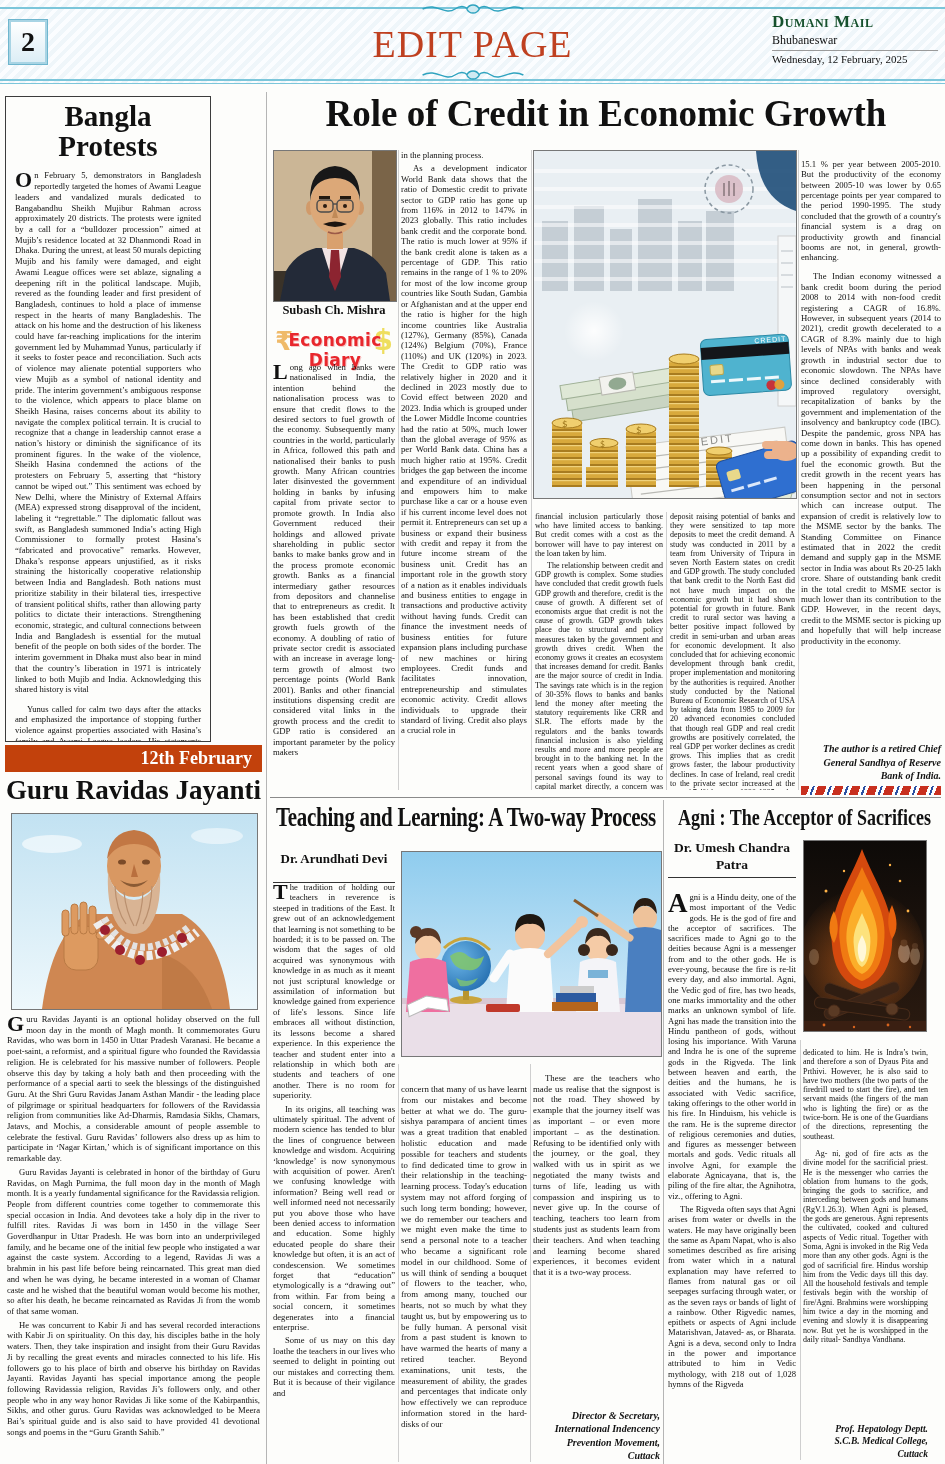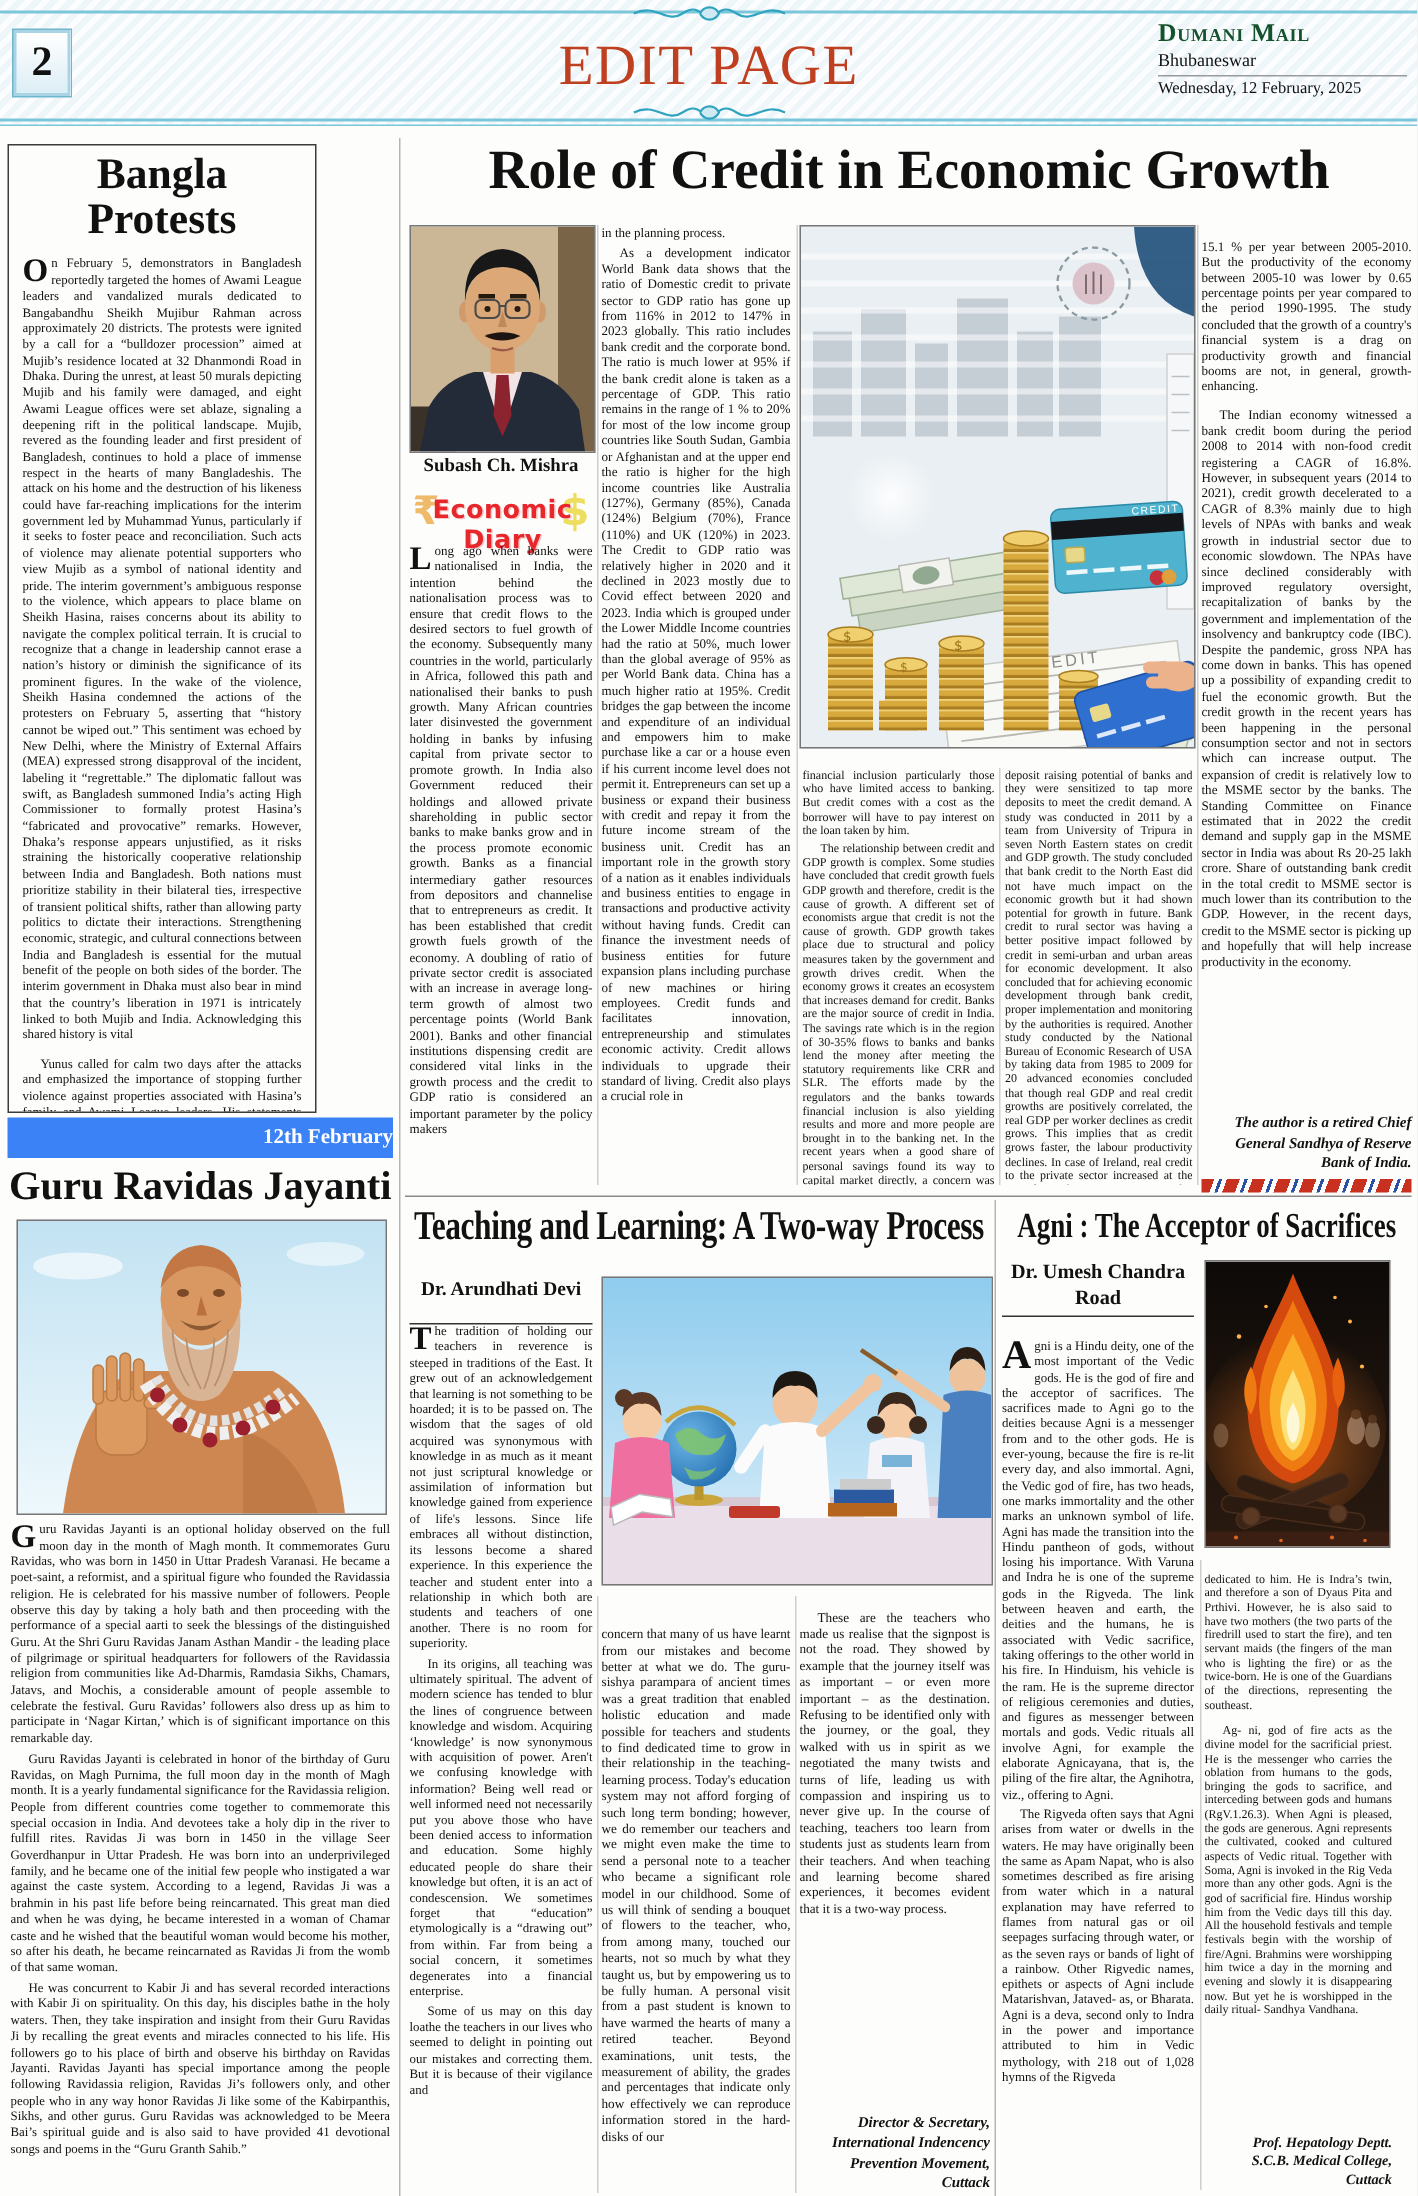--- a/index.html
+++ b/index.html
@@ -32,22 +32,22 @@
   .indent{text-indent:12px;}
   .dropcap::first-letter{float:left;font-size:22px;line-height:17px;font-weight:bold;padding:1px 2px 0 0;}
   .dropcap-lg::first-letter{float:left;font-size:27px;line-height:21px;font-weight:bold;padding:1px 2px 0 0;}
   .photo{position:absolute;border:1px solid #777;overflow:hidden;background:#ddd;}
   .attr{font-weight:bold;font-style:italic;text-align:right;font-size:10px;line-height:1.32;}
   
   .bangla{position:absolute;left:5px;top:96px;width:206px;height:646px;border:1.5px solid #3c3c3c;
           box-sizing:border-box;padding:4px 9px;overflow:hidden;}
   .bangla h1{margin:0 0 5px 0;text-align:center;font-size:29px;line-height:1.05;}
   .bangla .body{font-size:8.6px;line-height:10.7px;text-align:justify;}
-  .banner{position:absolute;left:5px;top:745px;width:257px;height:27px;background:#3b82f6;color:#fff;
-          box-sizing:border-box;text-align:right;font-size:14px;font-weight:bold;line-height:27px;}
+  .banner{position:absolute;left:5px;top:745px;width:257px;height:27px;background:#c2410c;color:#fff;
+          box-sizing:border-box;text-align:right;padding-right:10px;font-size:18px;font-weight:bold;line-height:27px;}
   .rav-title{position:absolute;left:5px;top:775px;width:257px;text-align:center;font-size:27px;font-weight:bold;}
   .rav-body{left:7px;top:1014px;width:253px;height:446px;font-size:8.6px;line-height:10.7px;}
   
   .credit-title{position:absolute;left:272px;top:94px;width:668px;text-align:center;
                 font-size:37px;font-weight:bold;line-height:1.1;}
   .c-name{position:absolute;left:273px;top:303px;width:122px;text-align:center;font-size:12.5px;font-weight:bold;}
   .diary{position:absolute;left:273px;top:324px;width:122px;height:36px;}
   .diary .sym{position:absolute;font-size:26px;font-weight:bold;opacity:.75;
               font-family:"DejaVu Sans",sans-serif;}
   .diary .rupee{left:2px;top:2px;color:#eba43a;}
@@ -479,21 +479,21 @@
       <div>Director &amp; Secretary,</div>
       <div>International Indencency</div>
       <div>Prevention Movement,</div>
       <div>Cuttack</div>
     </div>
   </div>
 
   <div class="agni-title">Agni : The Acceptor of Sacrifices</div>
   <div class="a-author">
     <div>Dr. Umesh Chandra</div>
-    <div>Road</div>
+    <div>Patra</div>
   </div>
 
   <div class="photo" style="left:803px;top:840px;width:122px;height:190px;">
     <svg width="122" height="190" viewBox="0 0 122 190">
       <defs>
         <radialGradient id="glow" cx="50%" cy="60%" r="60%">
           <stop offset="0%" stop-color="#ff7b1e" stop-opacity=".5"></stop>
           <stop offset="100%" stop-color="#ff7b1e" stop-opacity="0"></stop>
         </radialGradient>
         <linearGradient id="night" x1="0" y1="0" x2="0" y2="1">

